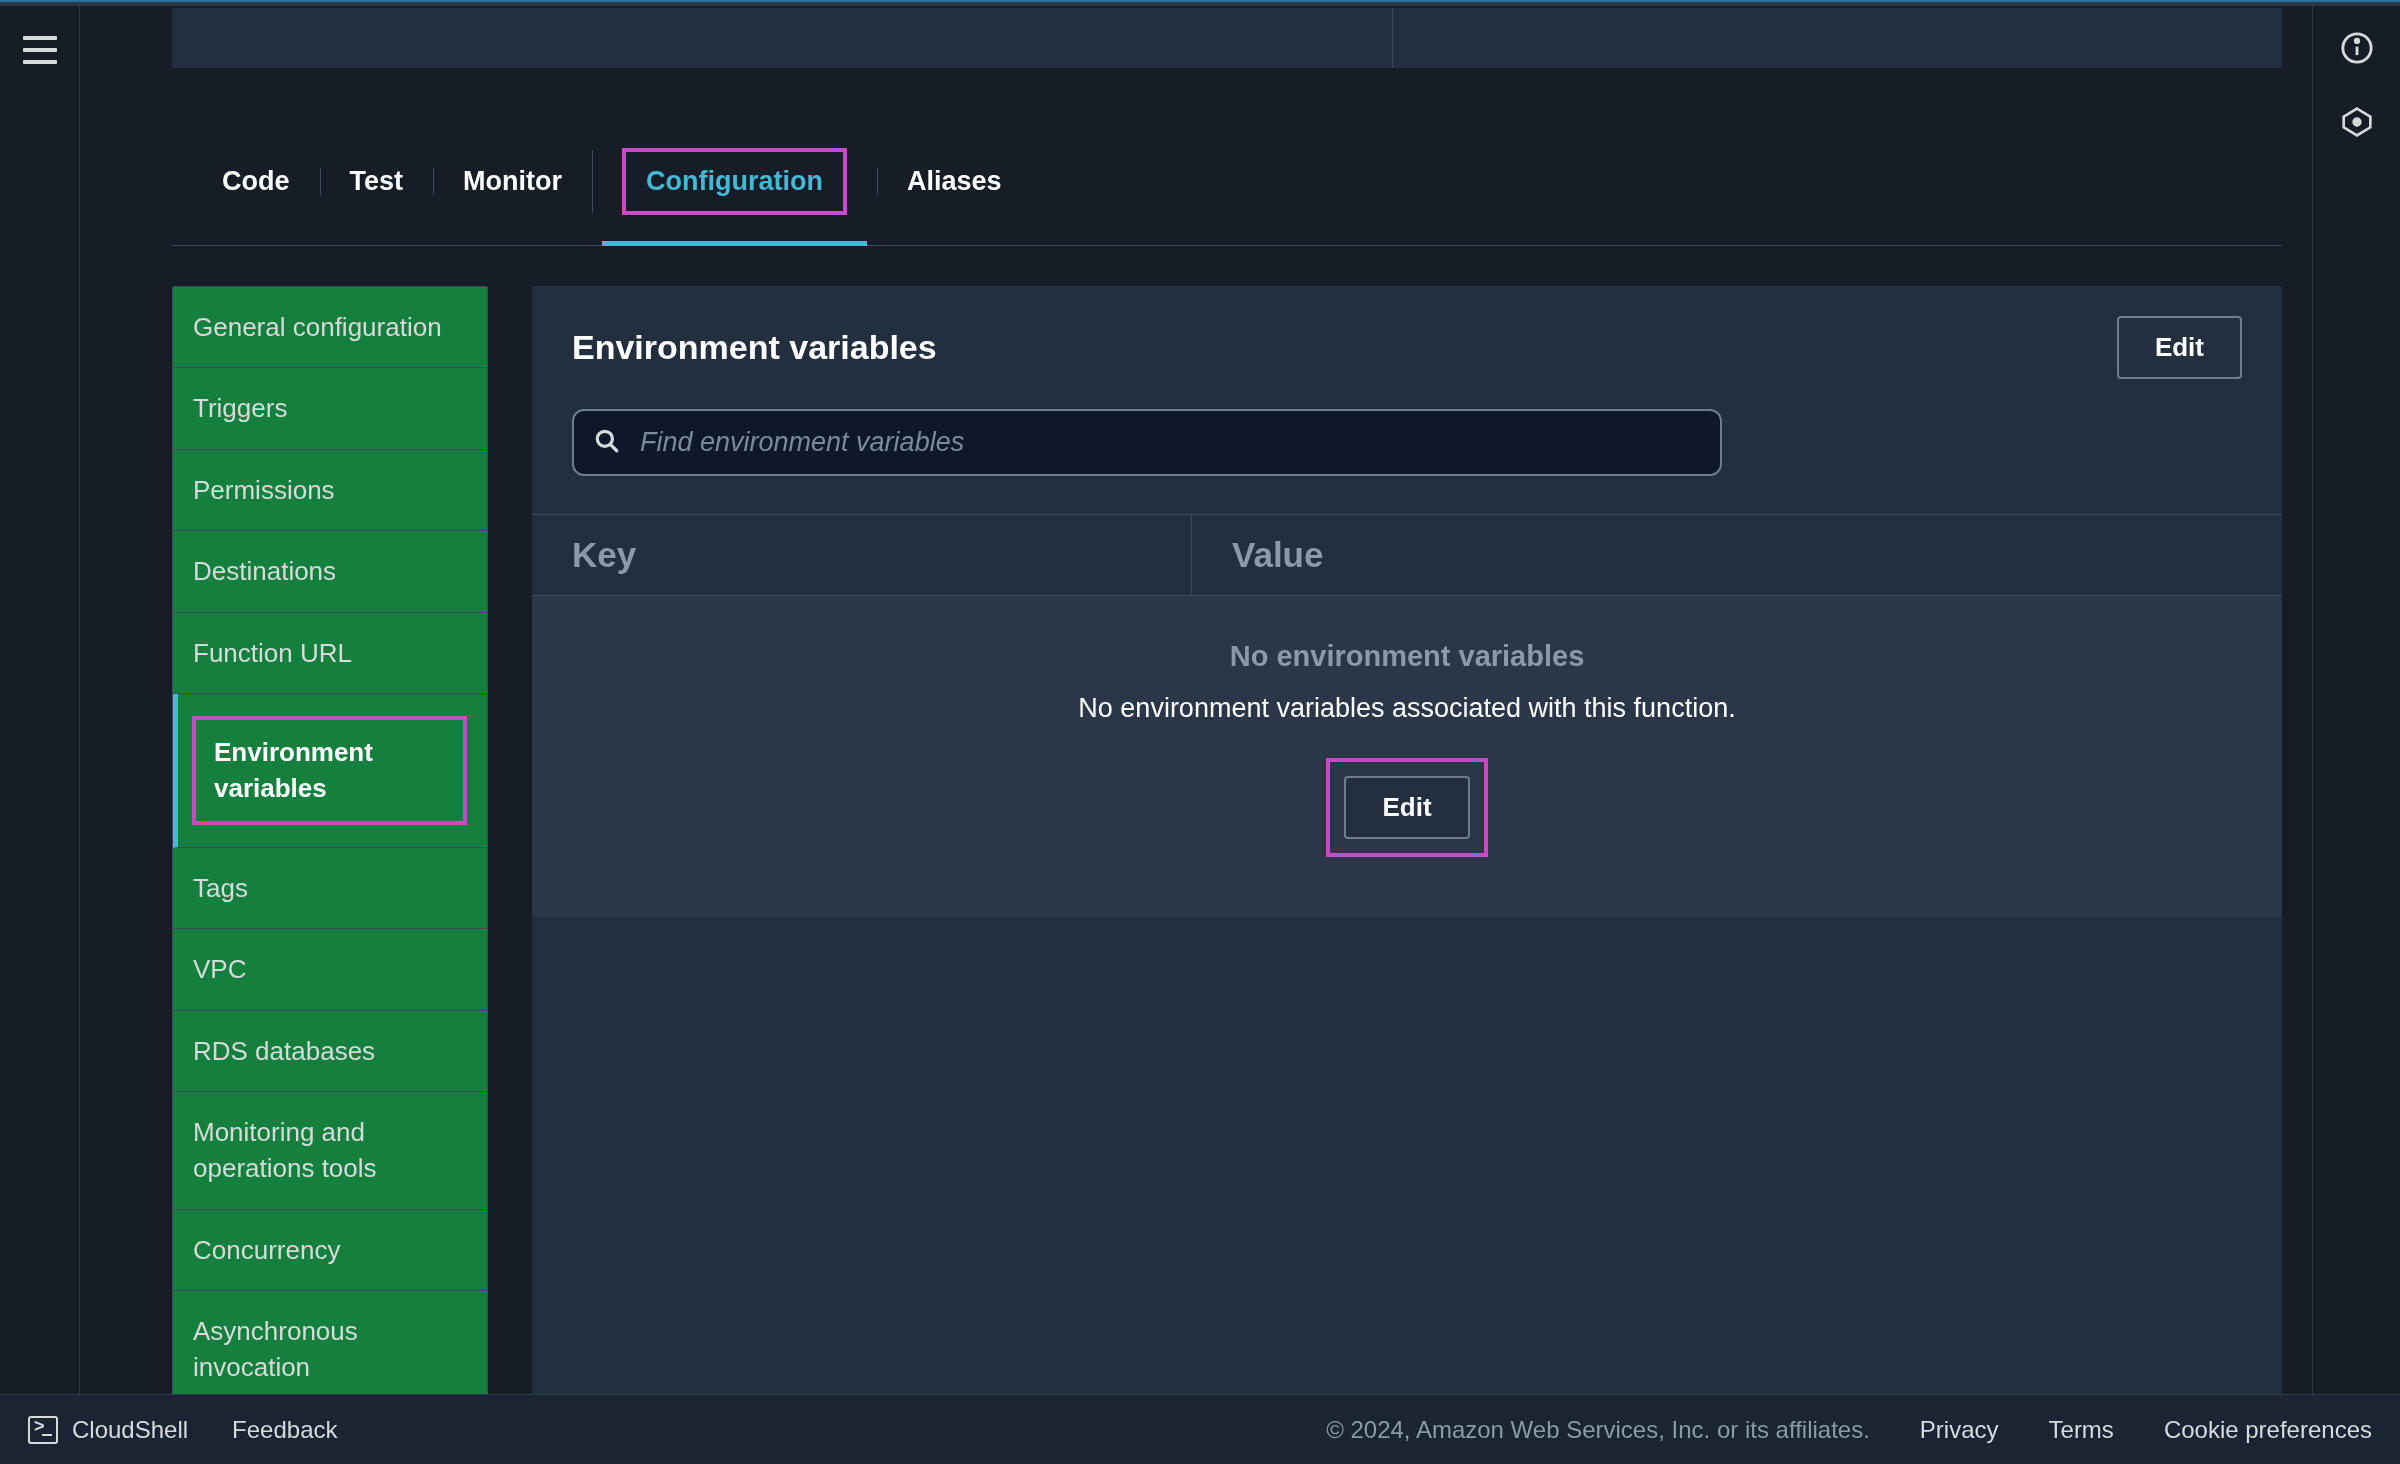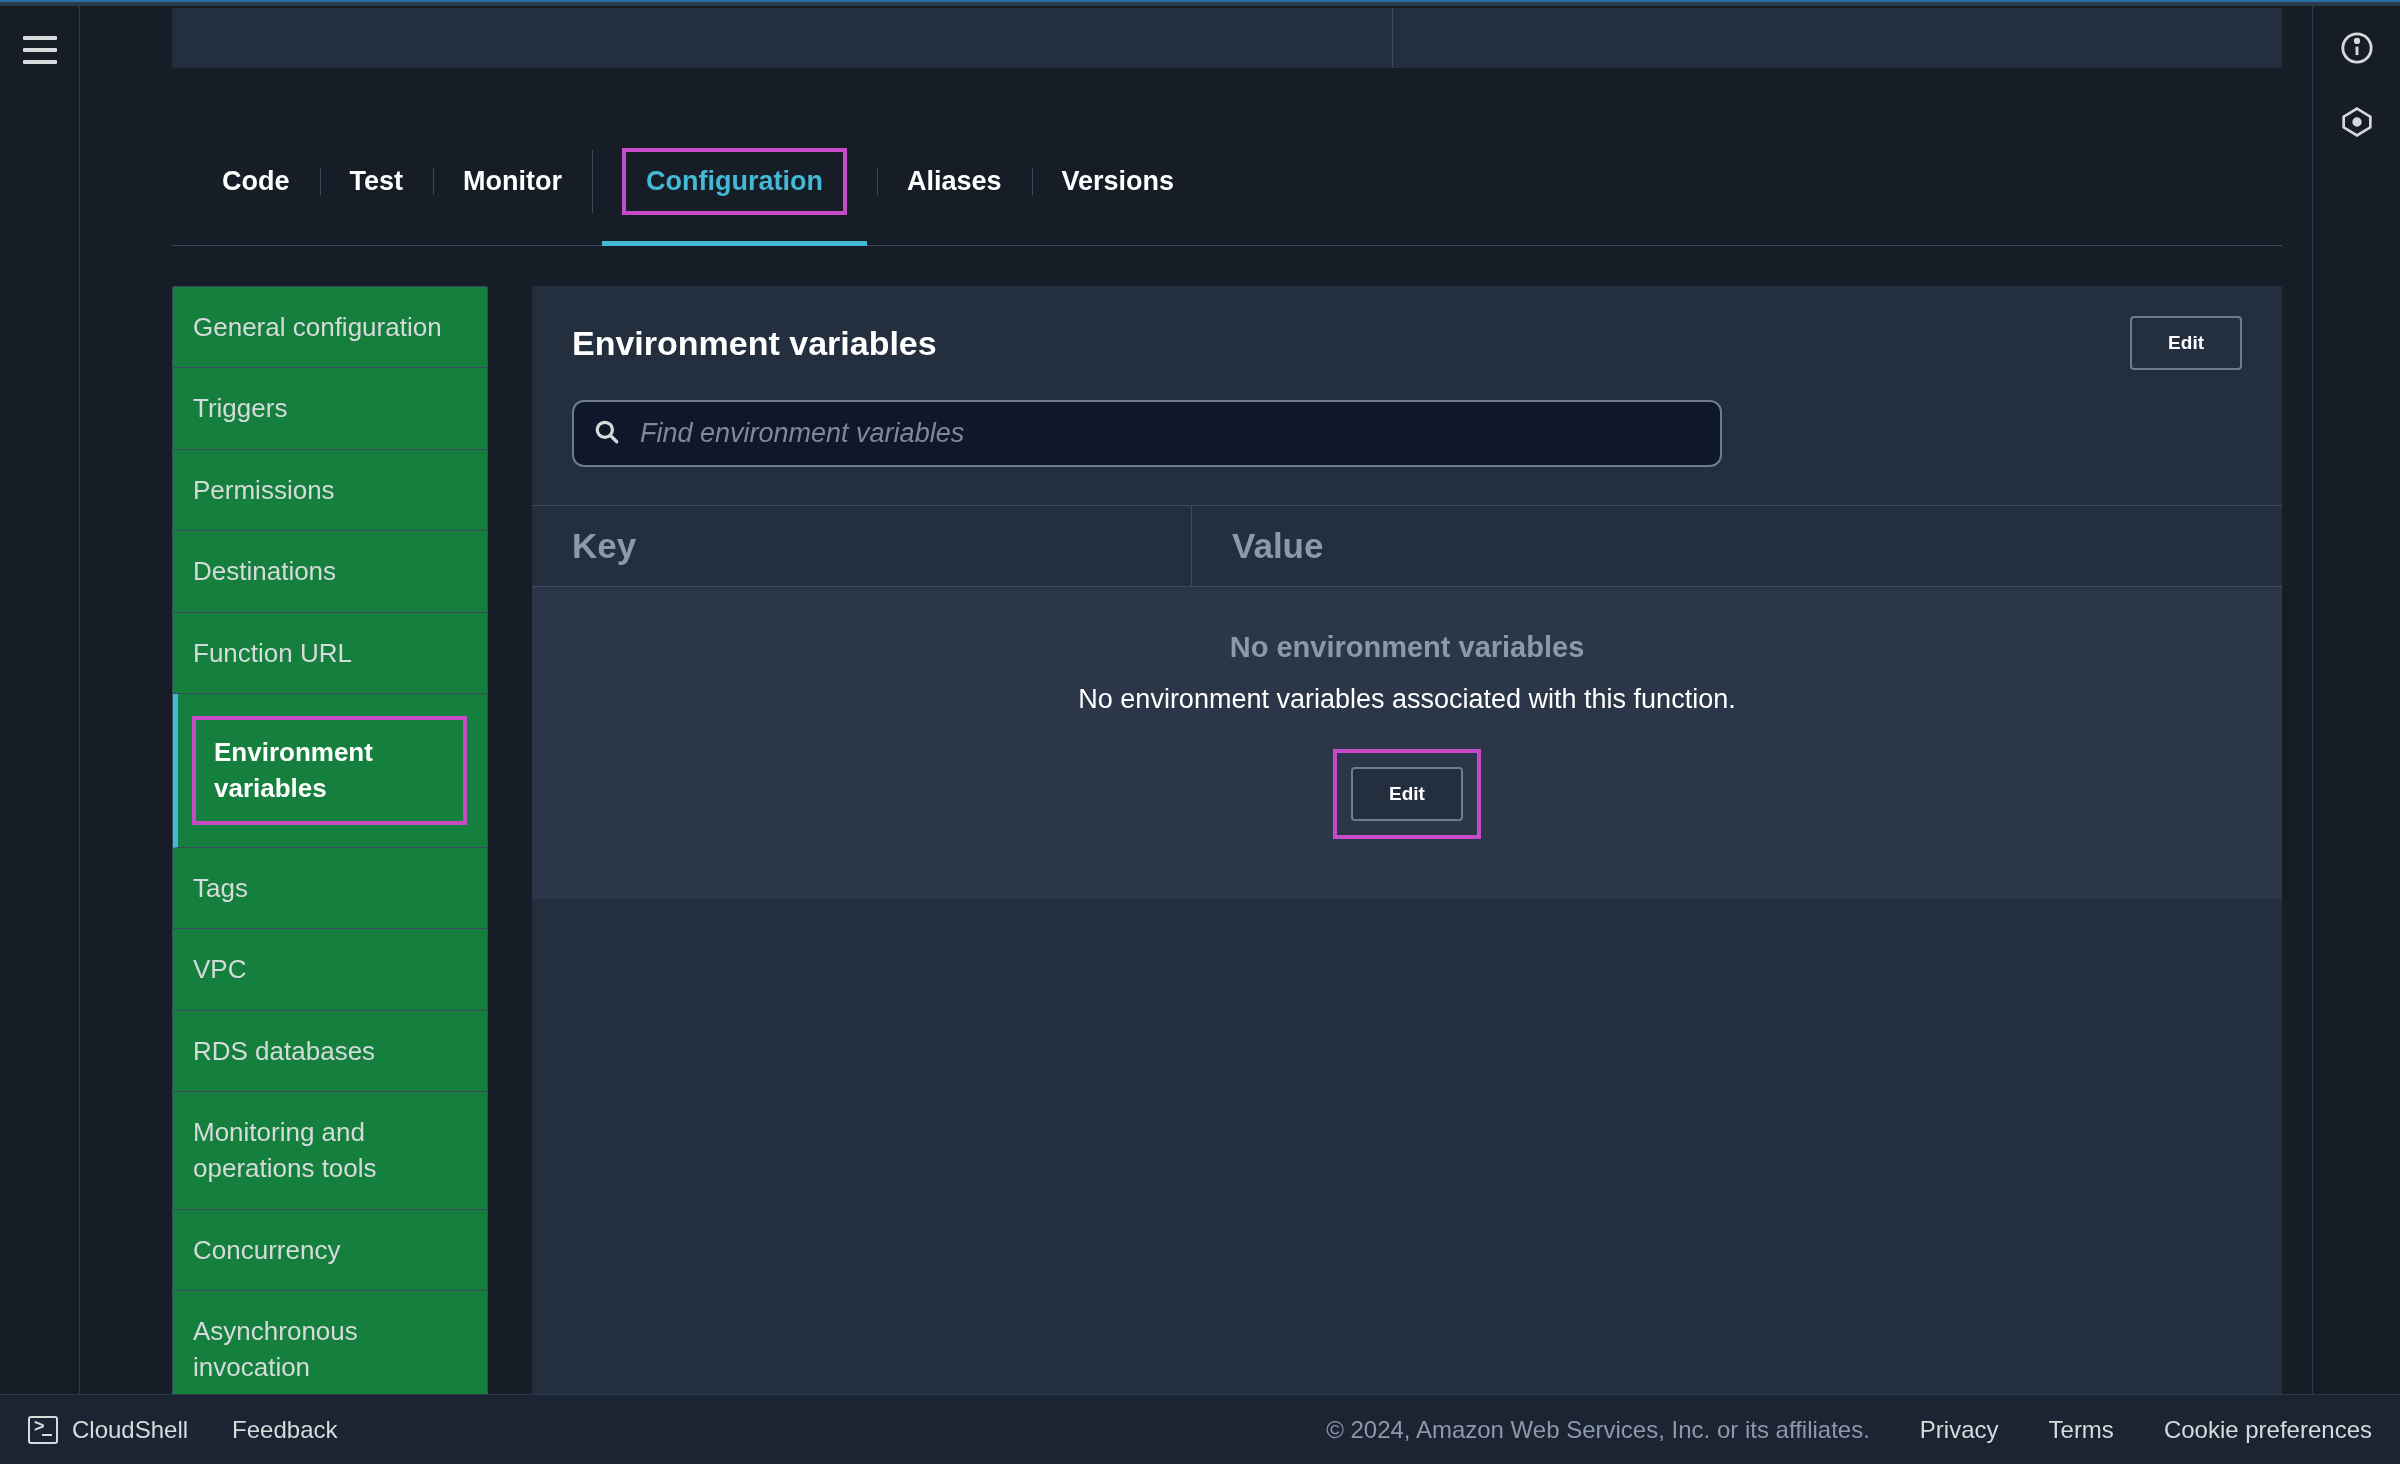--- a/index.html
+++ b/index.html
@@ -201,21 +201,21 @@
   .panel-title {
     font-size: 34px;
     font-weight: 800;
     color: #fff;
   }
   .btn {
     background: #232f3e;
     border: 2px solid #6e7c8c;
     color: #fff;
     font-weight: 800;
-    font-size: 19px;
+    font-size: 26px;
     padding: 14px 36px;
     border-radius: 4px;
     cursor: pointer;
     text-align: center;
   }
 
   .search-wrap {
     margin: 30px 40px 0 40px;
     position: relative;
     width: 1150px;
@@ -360,21 +360,20 @@
 
     <div class="tabs-row">
       <div class="tab"><span>Code</span></div>
       <div class="tab"><span>Test</span></div>
       <div class="tab"><span>Monitor</span></div>
       <div class="tab active">
         <span class="tab-inner">Configuration</span>
         <span class="active-underline"></span>
       </div>
       <div class="tab"><span>Aliases</span></div>
-      <div class="tab"><span>Versions</span></div>
     </div>
 
     <div class="content-row">
 
       <div class="side-nav">
         <div class="side-item"><span class="side-label">General configuration</span></div>
         <div class="side-item"><span class="side-label">Triggers</span></div>
         <div class="side-item"><span class="side-label">Permissions</span></div>
         <div class="side-item"><span class="side-label">Destinations</span></div>
         <div class="side-item"><span class="side-label">Function URL</span></div>

